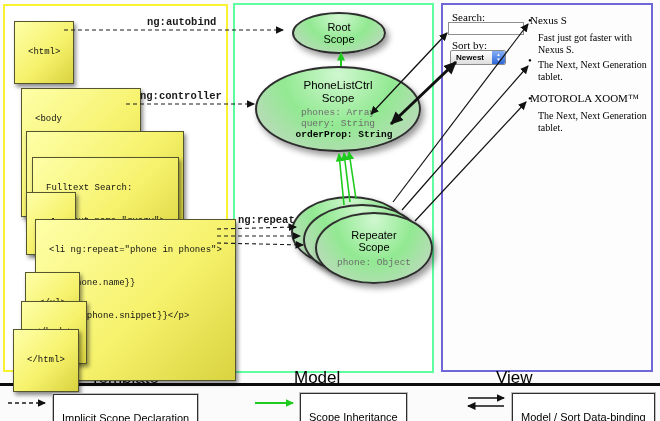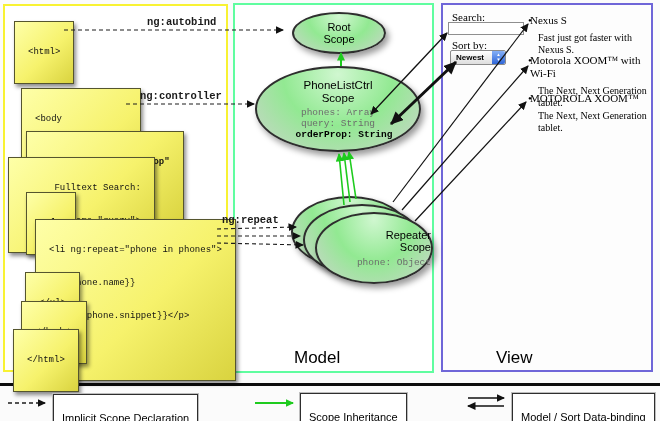--- a/index.html
+++ b/index.html
@@ -1,19 +1,19 @@
 <!DOCTYPE html>
 <html><head>
 <meta charset="utf-8">
 <style>
   html,body{margin:0;padding:0;background:#fbfbfb;}
   #stage{position:relative;width:660px;height:421px;background:#fbfbfb;overflow:hidden;
          font-family:"Liberation Sans",sans-serif;}
   .col{position:absolute;background:#fff;border-style:solid;border-width:2px;}
-  .col-label{position:absolute;font:17px/20px "Liberation Sans",sans-serif;color:#000;}
+  .col-label{position:absolute;font:17px/20px "Liberation Sans",sans-serif;color:#000;margin-top:20px;}
   .codebox{position:absolute;background:linear-gradient(135deg,#feffa8 0%,#f6f26c 55%,#d9d33f 100%);
            border:1px solid #55552e;box-shadow:2px 3px 4px rgba(0,0,0,.45);
            font:9px/11px "Liberation Mono","DejaVu Sans Mono",monospace;color:#111;
            padding:3px 13px;white-space:pre;z-index:4;}
   .codebox.bold{font-weight:bold;}
   .dir-label{position:absolute;font:bold 10.5px/12px "Liberation Mono","DejaVu Sans Mono",monospace;
              color:#1a1a1a;z-index:5;white-space:pre;}
   .ellipse{position:absolute;border-radius:50%;border:2px solid #2e2e2e;
            background:radial-gradient(ellipse at 50% 8%,#d0f7d0 0%,#92e992 48%,#ccd4cc 100%);
            box-shadow:3px 4px 6px rgba(0,0,0,.4);display:flex;flex-direction:column;
@@ -60,21 +60,21 @@
     <div>&lt;body</div>
     <div> ng:controller=</div>
     <div> "PhoneListCtrl"&gt;</div>
   </div>
 
   <div class="codebox bold" style="left:26px;top:131px;">
     <div>&lt;select name="orderProp"</div>
     <div>  ...&gt;</div>
   </div>
 
-  <div class="codebox" style="left:8px;top:157px;text-align:right;">
+  <div class="codebox" style="left:32px;top:157px;">
     <div>Fulltext Search:</div>
     <div>  &lt;input name="query"&gt;</div>
   </div>
 
   <div class="codebox" style="left:26px;top:192px;">
     <div>&lt;ul&gt;</div>
   </div>
 
   <div class="codebox" style="left:35px;top:219px;">
     <div>&lt;li ng:repeat="phone in phones"&gt;</div>
@@ -90,38 +90,38 @@
   <div class="codebox" style="left:21px;top:301px;">
     <div>&lt;/body&gt;</div>
   </div>
 
   <div class="codebox" style="left:13px;top:329px;">
     <div>&lt;/html&gt;</div>
   </div>
 
   <div class="dir-label" style="left:147px;top:16px;">ng:autobind</div>
   <div class="dir-label" style="left:131px;top:90px;padding-left:9px;">ng:controller</div>
-  <div class="dir-label" style="left:222px;top:214px;text-align:right;">ng:repeat</div>
+  <div class="dir-label" style="left:238px;top:214px;text-align:right;">ng:repeat</div>
 
   <div class="ellipse" style="left:292px;top:12px;width:90px;height:38px;">
     <div class="scope-title" style="font-size:11px;line-height:12px;">Root</div>
     <div class="scope-title" style="font-size:11px;line-height:12px;">Scope</div>
   </div>
 
   <div class="ellipse" style="left:255px;top:66px;width:162px;height:82px;">
     <div class="scope-title">PhoneListCtrl</div>
     <div class="scope-title" style="margin-bottom:2px;">Scope</div>
     <div class="scope-prop">phones: Array</div>
     <div class="scope-prop">query: String</div>
     <div class="scope-prop bold">orderProp: String</div>
   </div>
 
   <div class="ellipse" style="left:291px;top:196px;width:114px;height:68px;"></div>
   <div class="ellipse" style="left:303px;top:204px;width:114px;height:68px;"></div>
-  <div class="ellipse" style="left:315px;top:212px;width:114px;height:68px;align-items:flex-end;">
+  <div class="ellipse" style="left:315px;top:212px;width:114px;height:68px;">
     <div class="scope-title" style="font-size:11px;line-height:12px;">Repeater</div>
     <div class="scope-title" style="font-size:11px;line-height:12px;">Scope</div>
     <div class="scope-prop" style="margin-top:4px;">phone: Object</div>
   </div>
 
   <div class="search-label" style="left:452px;top:11px;">Search:</div>
   <input class="search-input" style="left: 448px; top: 22px;" type="text" value="">
   <div class="search-label" style="left:452px;top:39px;font-family:Liberation Serif, serif;">Sort by:</div>
 
   <div class="dropdown" style="left:450px;top:50px;">
@@ -132,21 +132,20 @@
     </div>
   </div>
 
   <div class="phone-item" style="top:14px;">
     <span class="phone-bullet">•</span>
     <div class="phone-name">Nexus S</div>
     <div class="phone-snippet">Fast just got faster with Nexus S.</div>
   </div>
   <div class="phone-item" style="top:54px;">
     <span class="phone-bullet">•</span>
-    <div class="phone-name">Motorola XOOM™ with Wi-Fi</div>
     <div class="phone-snippet">The Next, Next Generation tablet.</div>
   </div>
   <div class="phone-item" style="top:92px;">
     <span class="phone-bullet">•</span>
     <div class="phone-name">MOTOROLA XOOM™</div>
     <div class="phone-snippet">The Next, Next Generation tablet.</div>
   </div>
 
   <div class="divider"></div>
 

